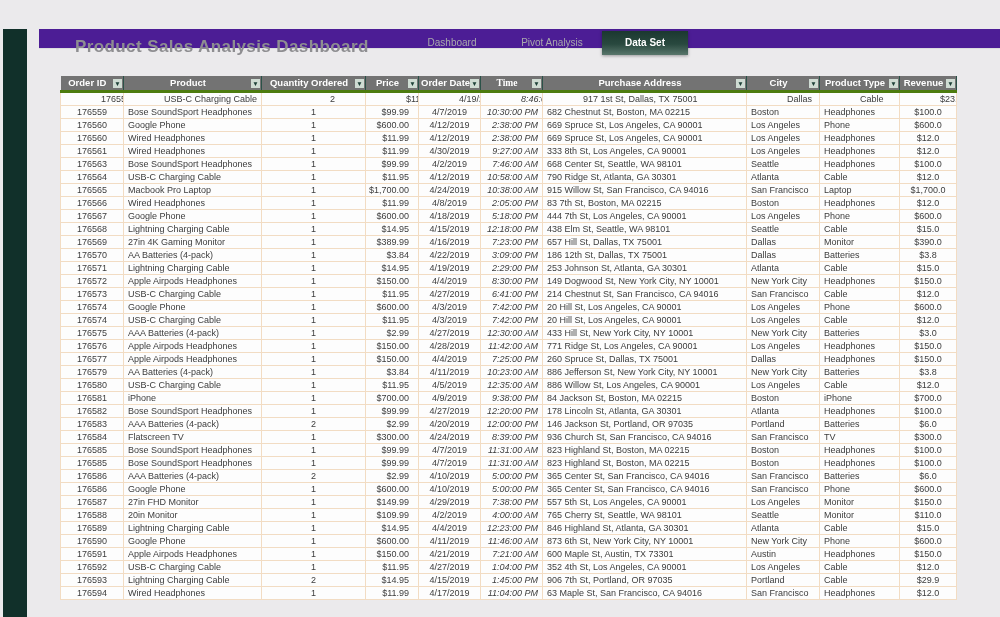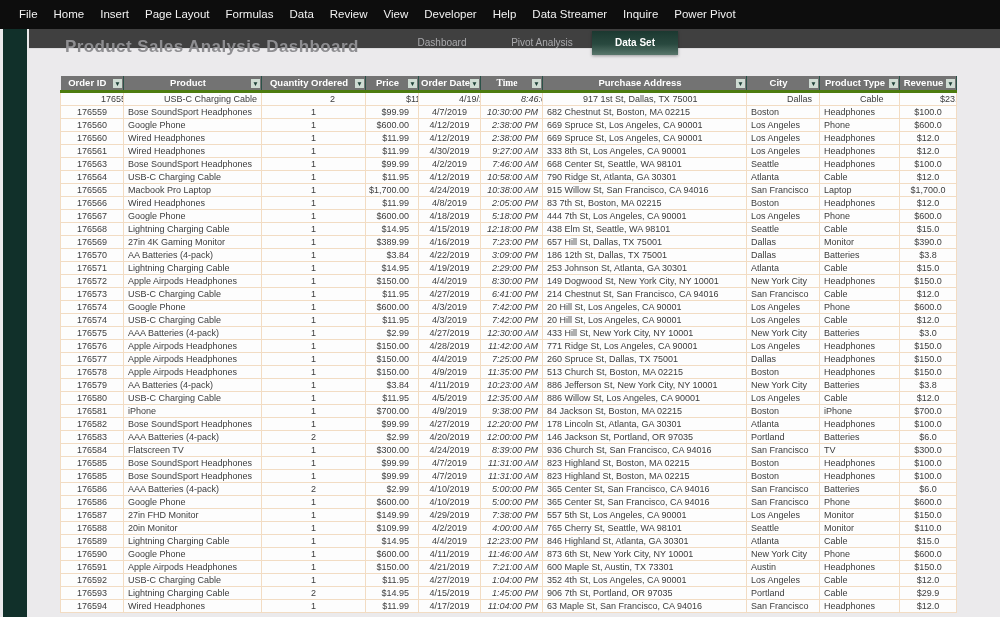--- a/index.html
+++ b/index.html
@@ -23,22 +23,22 @@
     color: #f2f2f2; font-size: 11.5px; padding: 0 8px;
     line-height: 29px; white-space: nowrap; cursor: default;
   }
   
   .left-strip {
     position: absolute; left: 3px; top: 29px; width: 24px; bottom: 0;
     background: #11302a;
   }
   
   .header-band {
-    position: absolute; left: 29px; right: 0; top: 29px; height: 20px;
-    background: #404040;
+    position: absolute; left: 39px; right: 0; top: 29px; height: 20px;
+    background: #4c1d95;
     border-bottom: 1px solid #dcdcde;
   }
   .page-title {
     position: absolute; left: 36px; top: 8px;
     font-size: 17px; font-weight: bold; color: #8e8e91;
     letter-spacing: 0.4px; white-space: nowrap;
   }
   .tabs { position: absolute; left: 363px; top: 2px; height: 24px; display: flex; }
   .tab {
     min-width: 100px; height: 24px; line-height: 24px;
@@ -81,35 +81,20 @@
   td.ac { text-align: center; }
   td.ar { text-align: right; }
   td.c3 { padding-right: 9px; }   
   td.c5 { padding-right: 4px; font-style: italic; }   
 </style>
 </head>
 <body>
 
 <div class="screen">
 
-  <div class="menubar">
-      <div class="menu-item">File</div>
-      <div class="menu-item">Home</div>
-      <div class="menu-item">Insert</div>
-      <div class="menu-item">Page Layout</div>
-      <div class="menu-item">Formulas</div>
-      <div class="menu-item">Data</div>
-      <div class="menu-item">Review</div>
-      <div class="menu-item">View</div>
-      <div class="menu-item">Developer</div>
-      <div class="menu-item">Help</div>
-      <div class="menu-item">Data Streamer</div>
-      <div class="menu-item">Inquire</div>
-      <div class="menu-item">Power Pivot</div>
-    </div>
 
   <div class="left-strip"></div>
 
   <div class="header-band">
     <div class="page-title">Product Sales Analysis Dashboard</div>
     <div class="tabs">
         <div class="tab">Dashboard</div>
         <div class="tab">Pivot Analysis</div>
         <div class="tab active">Data Set</div>
       </div>
@@ -378,32 +363,20 @@
             <td class="ac c2">1</td>
             <td class="ar c3">$150.00</td>
             <td class="ac c4">4/4/2019</td>
             <td class="ar c5">7:25:00 PM</td>
             <td class="al c6">260 Spruce St, Dallas, TX 75001</td>
             <td class="al c7">Dallas</td>
             <td class="al c8">Headphones</td>
             <td class="ac c9">$150.0</td>
           </tr>
           <tr>
-            <td class="ac c0">176578</td>
-            <td class="al c1">Apple Airpods Headphones</td>
-            <td class="ac c2">1</td>
-            <td class="ar c3">$150.00</td>
-            <td class="ac c4">4/9/2019</td>
-            <td class="ar c5">11:35:00 PM</td>
-            <td class="al c6">513 Church St, Boston, MA 02215</td>
-            <td class="al c7">Boston</td>
-            <td class="al c8">Headphones</td>
-            <td class="ac c9">$150.0</td>
-          </tr>
-          <tr>
             <td class="ac c0">176579</td>
             <td class="al c1">AA Batteries (4-pack)</td>
             <td class="ac c2">1</td>
             <td class="ar c3">$3.84</td>
             <td class="ac c4">4/11/2019</td>
             <td class="ar c5">10:23:00 AM</td>
             <td class="al c6">886 Jefferson St, New York City, NY 10001</td>
             <td class="al c7">New York City</td>
             <td class="al c8">Batteries</td>
             <td class="ac c9">$3.8</td>

